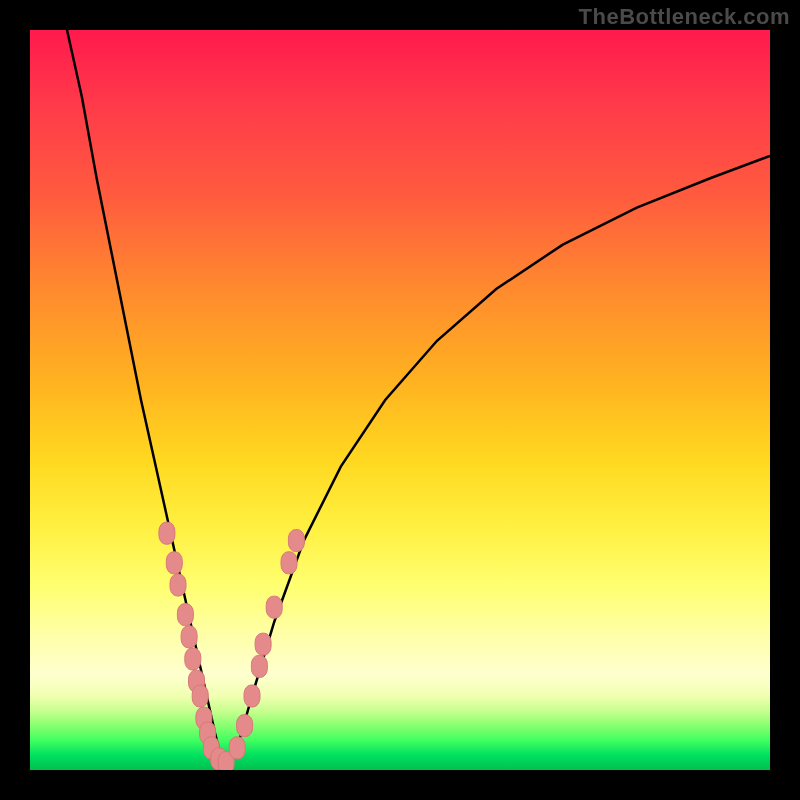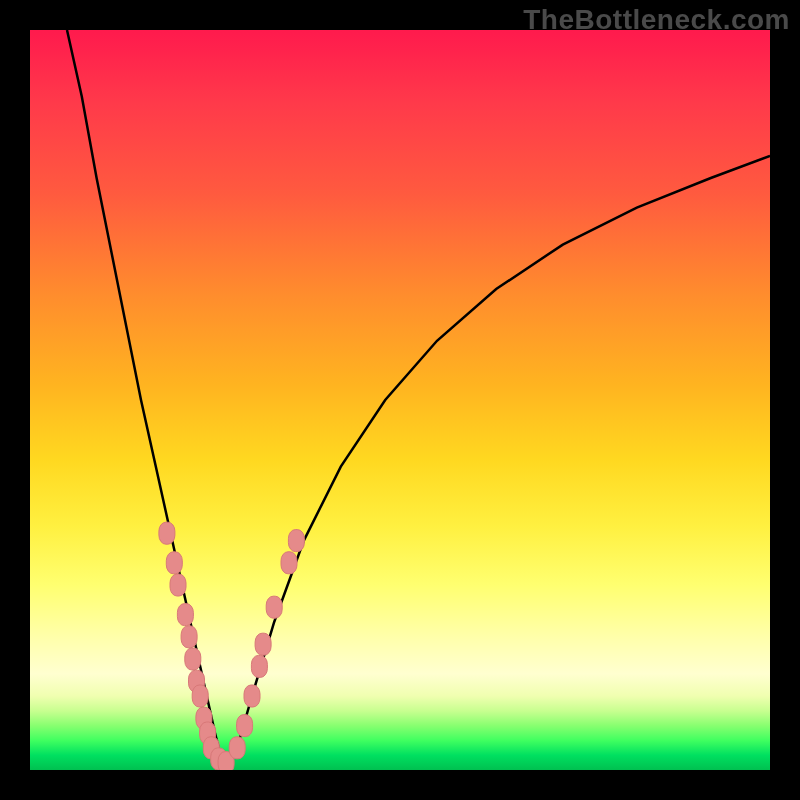--- a/index.html
+++ b/index.html
@@ -42,21 +42,21 @@
       #40ff60 96%,
       #00e060 98%,
       #00c050 100%
     );
   }
   .watermark {
     position: absolute;
     top: 4px;
     right: 10px;
     color: #4a4a4a;
-    font-size: 28px;
+    font-size: 22px;
     font-weight: 600;
     letter-spacing: 0.5px;
     user-select: none;
   }
   svg.curve {
     position: absolute;
     left: 0;
     top: 0;
     width: 740px;
     height: 740px;

